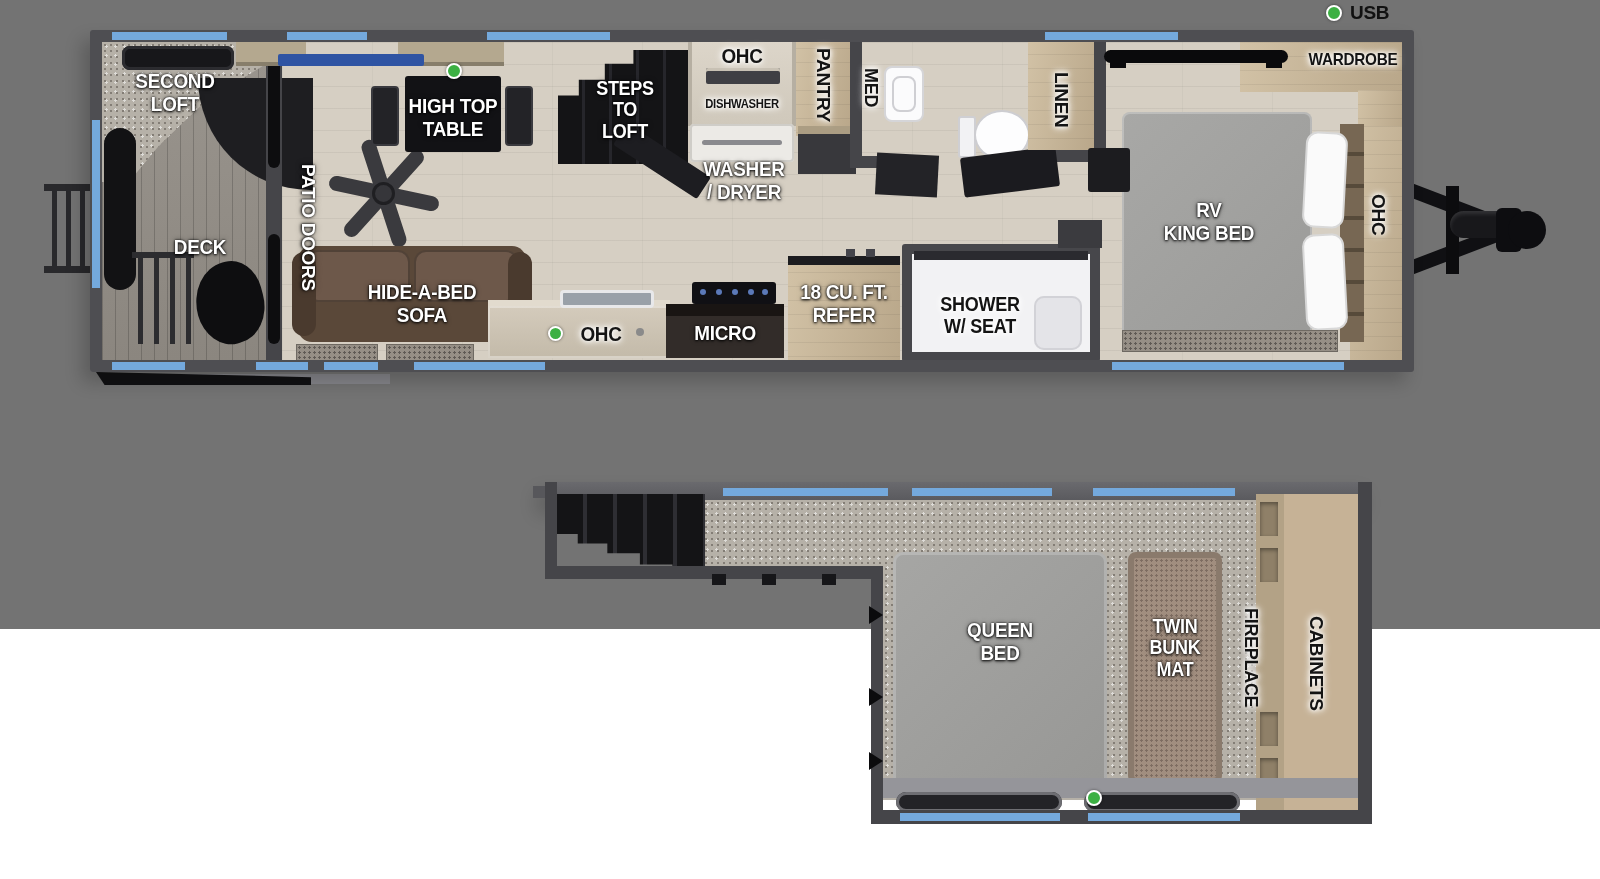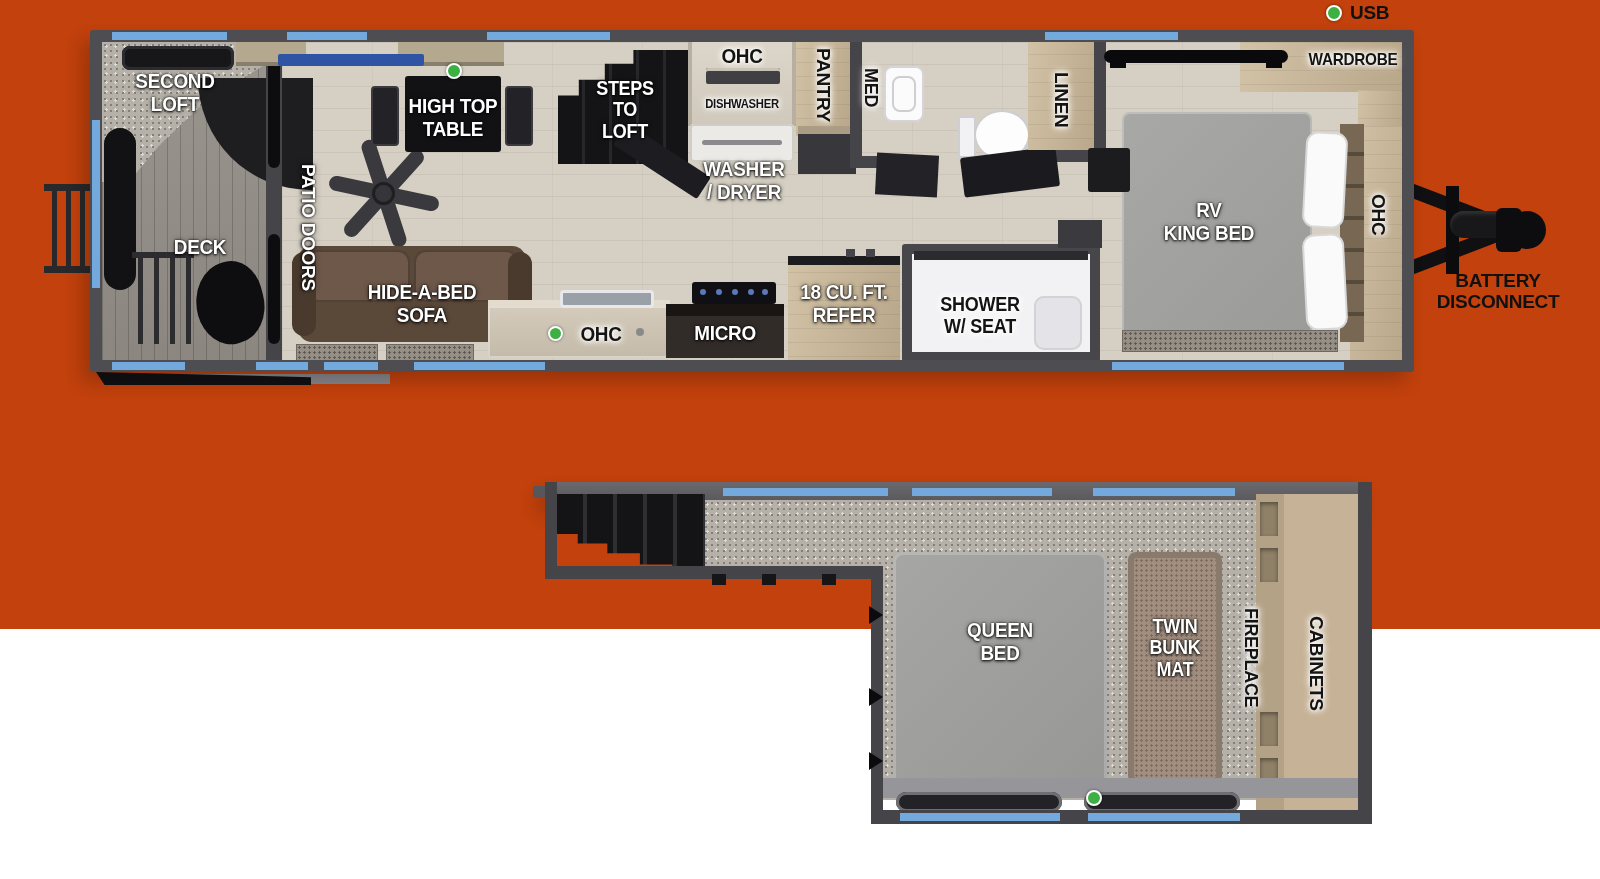--- a/index.html
+++ b/index.html
@@ -2,21 +2,21 @@
 <html style="--blue: #74a9dd; --green: #3cb043; --wall: #4e4e52; --carpet: #b6b1a8; --wood: #d6cfc3;"><head>
 <meta charset="utf-8">
 <style>
   :root{
     --blue:#74a9dd; --green:#3cb043; --wall:#4e4e52; --wallin:#454549;
     --wood:#d6cfc3; --tan:#c6b59a; --carpet:#b6b1a8;
   }
   *{margin:0;padding:0;box-sizing:border-box;}
   html,body{width:1600px;height:879px;background:#ffffff;overflow:hidden;
     font-family:"Liberation Sans",sans-serif;}
-  #page{position:relative;width:1600px;height:629px;background:#c2410c;}
+  #page{position:relative;width:1600px;height:629px;background:#737373;}
   .abs{position:absolute;}
   
   .wood{background:
     repeating-linear-gradient(to bottom, rgba(0,0,0,.05) 0 1px, transparent 1px 22px),
     repeating-linear-gradient(to right, rgba(0,0,0,.03) 0 1px, transparent 1px 90px),
     var(--wood);}
   .deckwood{background:
     repeating-linear-gradient(to right, rgba(0,0,0,.18) 0 1px, transparent 1px 13px),
     linear-gradient(#9a958e,#8b867f);}
   .carpet{background-image:
@@ -49,22 +49,20 @@
 
   <div class="abs usb" style="left:1326px;top:5px;width:16px;height:16px;"></div>
   <div class="abs lbl plain" style="left:1350px;top:1px;width:50px;height:24px;font-size:19px;justify-content:flex-start;">USB</div>
 
   <div class="abs" style="left:1408px;top:182px;width:106px;height:14px;background:#101013;transform:rotate(21deg);transform-origin:0 50%;border-radius:4px;"></div>
   <div class="abs" style="left:1408px;top:262px;width:106px;height:14px;background:#101013;transform:rotate(-21deg);transform-origin:0 50%;border-radius:4px;"></div>
   <div class="abs" style="left:1446px;top:186px;width:13px;height:88px;background:#0c0c0e;"></div>
   <div class="abs" style="left:1450px;top:211px;width:66px;height:27px;background:#18181b;border-radius:14px;box-shadow:inset 0 3px 4px rgba(255,255,255,.12);"></div>
   <div class="abs" style="left:1496px;top:208px;width:26px;height:44px;background:#0d0d10;border-radius:6px;"></div>
   <div class="abs" style="left:1508px;top:211px;width:38px;height:38px;background:#0d0d10;border-radius:50%;"></div>
-  <div class="abs lbl plain" style="left:1430px;top:268px;width:136px;height:48px;font-size:19px;">BATTERY
-DISCONNECT</div>
 
   <div class="abs wood" style="left:102px;top:42px;width:1300px;height:318px;"></div>
 
   <div class="abs deckwood" style="left:102px;top:42px;width:166px;height:318px;"></div>
   <div class="abs carpet" style="left:102px;top:42px;width:168px;height:140px;clip-path:polygon(0 0,100% 0,100% 14%,62% 42%,34% 74%,16% 100%,0 100%);"></div>
   <div class="abs" style="left:122px;top:46px;width:112px;height:24px;background:#17171a;border-radius:8px;box-shadow:inset 0 0 0 3px #2c2c30;"></div>
   <div class="abs" style="left:198px;top:78px;width:115px;height:112px;background:#1e1e21;border-radius:0 0 0 115px;"></div>
   <div class="abs" style="left:104px;top:128px;width:32px;height:162px;background:#121214;border-radius:16px;"></div>
   <div class="abs" style="left:196px;top:262px;width:68px;height:82px;background:#0e0e10;border-radius:60% 45% 55% 50%;transform:rotate(-15deg);"></div>
   <div class="abs" style="left:132px;top:252px;width:62px;height:6px;background:#2c2c2f;"></div>

